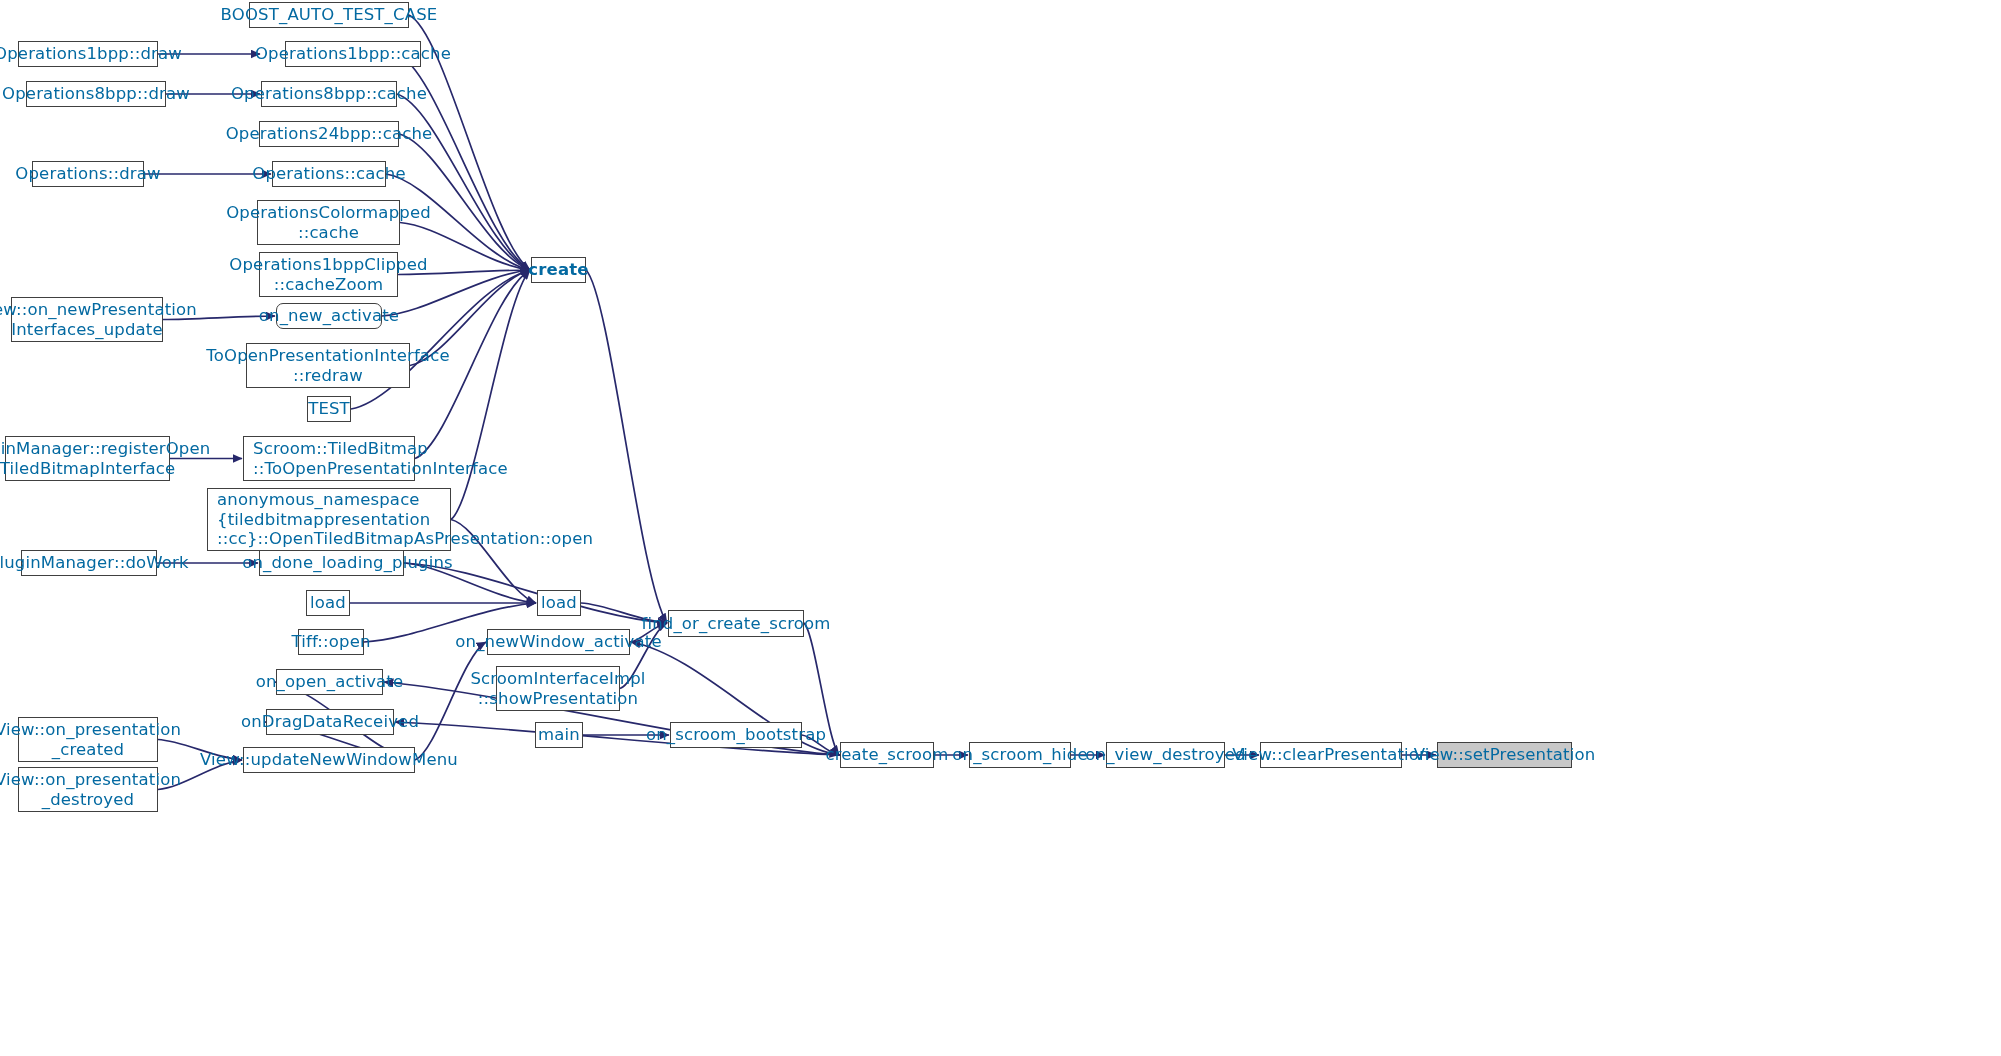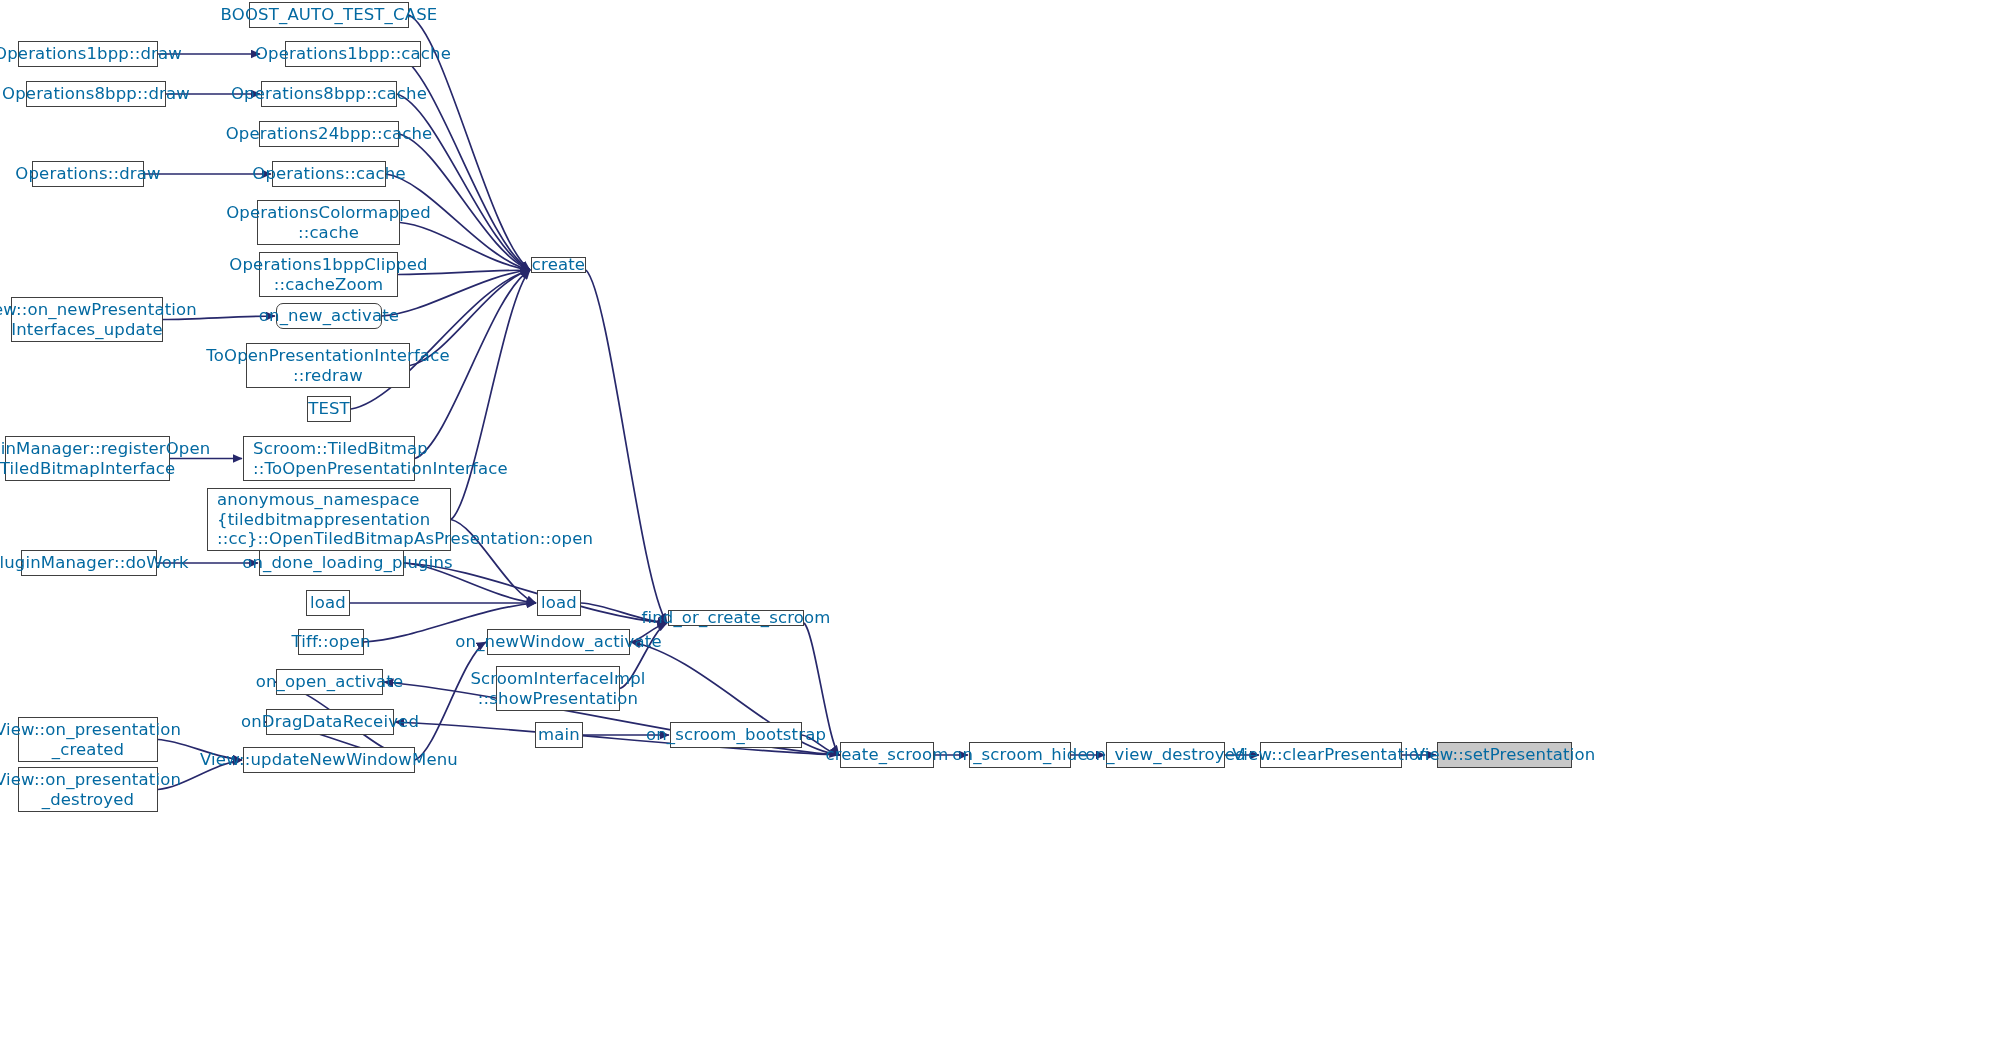--- a/index.html
+++ b/index.html
@@ -130,21 +130,21 @@
       </div>
       <div class="node" style="left: 259px; top: 550px; width: 145px; height: 26px; padding-left: 32px;">
         <span class="lbl">on_done_loading_plugins</span>
       </div>
       <div class="node" style="left: 306px; top: 590px; width: 44px; height: 26px;">
         <span class="lbl">load</span>
       </div>
       <div class="node" style="left: 537px; top: 590px; width: 44px; height: 26px;">
         <span class="lbl">load</span>
       </div>
-      <div class="node" style="left: 668px; top: 610px; width: 136px; height: 16px;">
+      <div class="node" style="left: 668px; top: 610px; width: 136px; height: 27px;">
         <span class="lbl">find_or_create_scroom</span>
       </div>
       <div class="node" style="left: 298px; top: 629px; width: 66px; height: 26px;">
         <span class="lbl">Tiff::open</span>
       </div>
       <div class="node" style="left: 487px; top: 629px; width: 143px; height: 26px;">
         <span class="lbl">on_newWindow_activate</span>
       </div>
       <div class="node" style="left: 276px; top: 669px; width: 107px; height: 26px;">
         <span class="lbl">on_open_activate</span>
@@ -181,21 +181,21 @@
       <div class="node" style="left: 1260px; top: 742px; width: 142px; height: 26px;">
         <span class="lbl">View::clearPresentation</span>
       </div>
       <div class="node highlight" style="left: 1437px; top: 742px; width: 135px; height: 26px;">
         <span class="lbl">View::setPresentation</span>
       </div>
       <div class="node" style="left: 18px; top: 767px; width: 140px; height: 45px;">
         <span class="lbl">View::on_presentation
 _destroyed</span>
       </div>
-      <div class="node" style="left: 531px; top: 257px; width: 55px; height: 16px;">
+      <div class="node" style="left: 531px; top: 257px; width: 55px; height: 26px; font-weight: bold;">
         <span class="lbl">create</span>
       </div>
       <div class="node" style="left: 11px; top: 297px; width: 152px; height: 45px;">
         <span class="lbl">View::on_newPresentation
 Interfaces_update</span>
       </div>
     </div>
 </div>
 
 </body></html>

